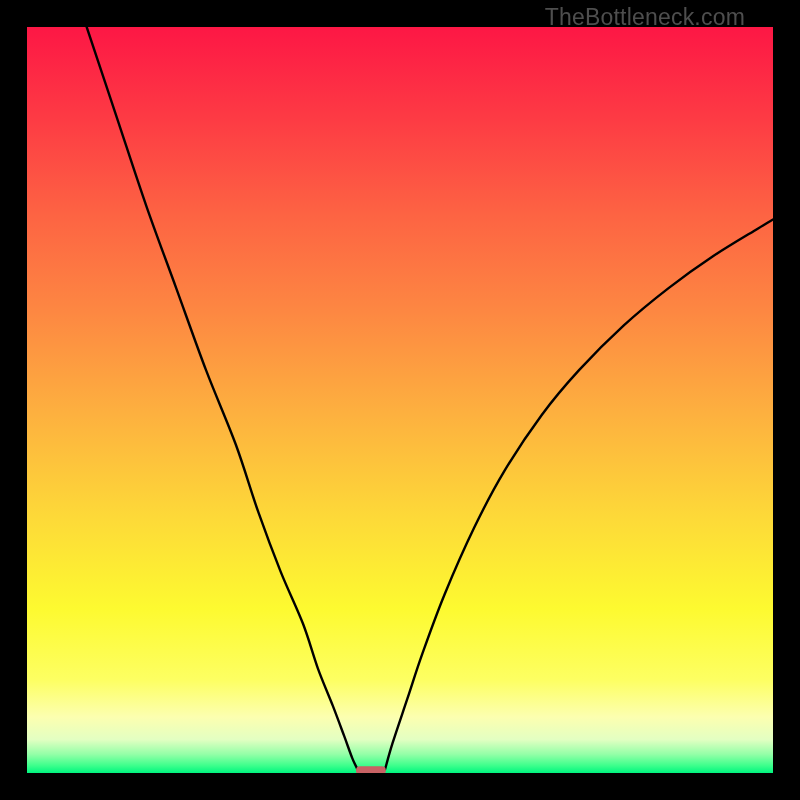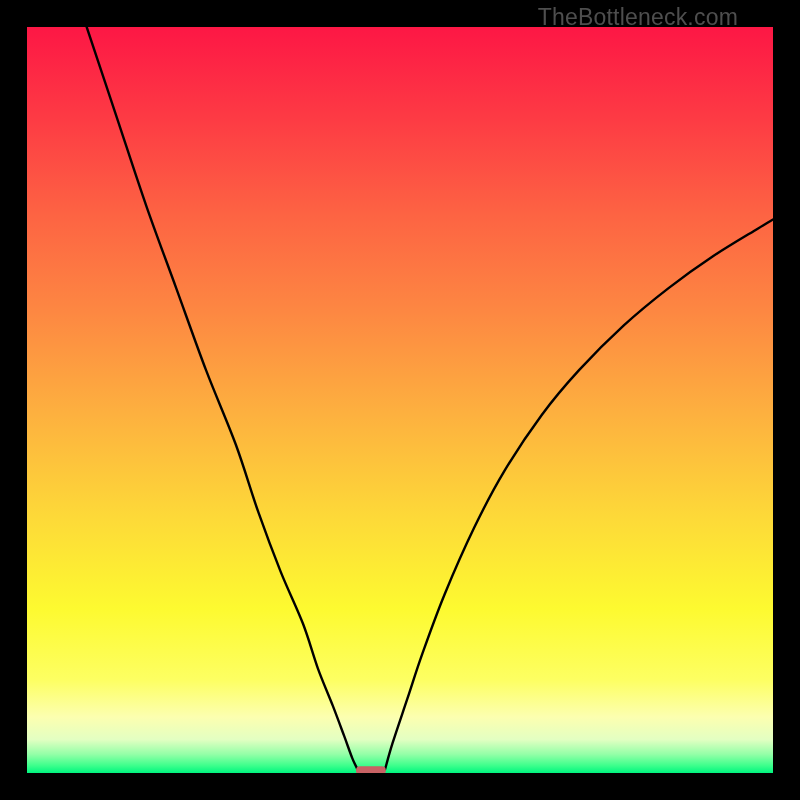--- a/index.html
+++ b/index.html
@@ -10,20 +10,21 @@
     overflow: hidden;
     background: #000;
     font-family: Arial, Helvetica, sans-serif;
   }
   .frame {
     position: absolute;
     top: 0; left: 0;
     width: 768px;
     height: 800px;
     background: #000;
+    padding-left: 7px;
   }
   .plot-area {
     position: absolute;
     top: 27px;
     left: 27px;
     width: 746px;
     height: 746px;
     overflow: hidden;
   }
   .watermark {

